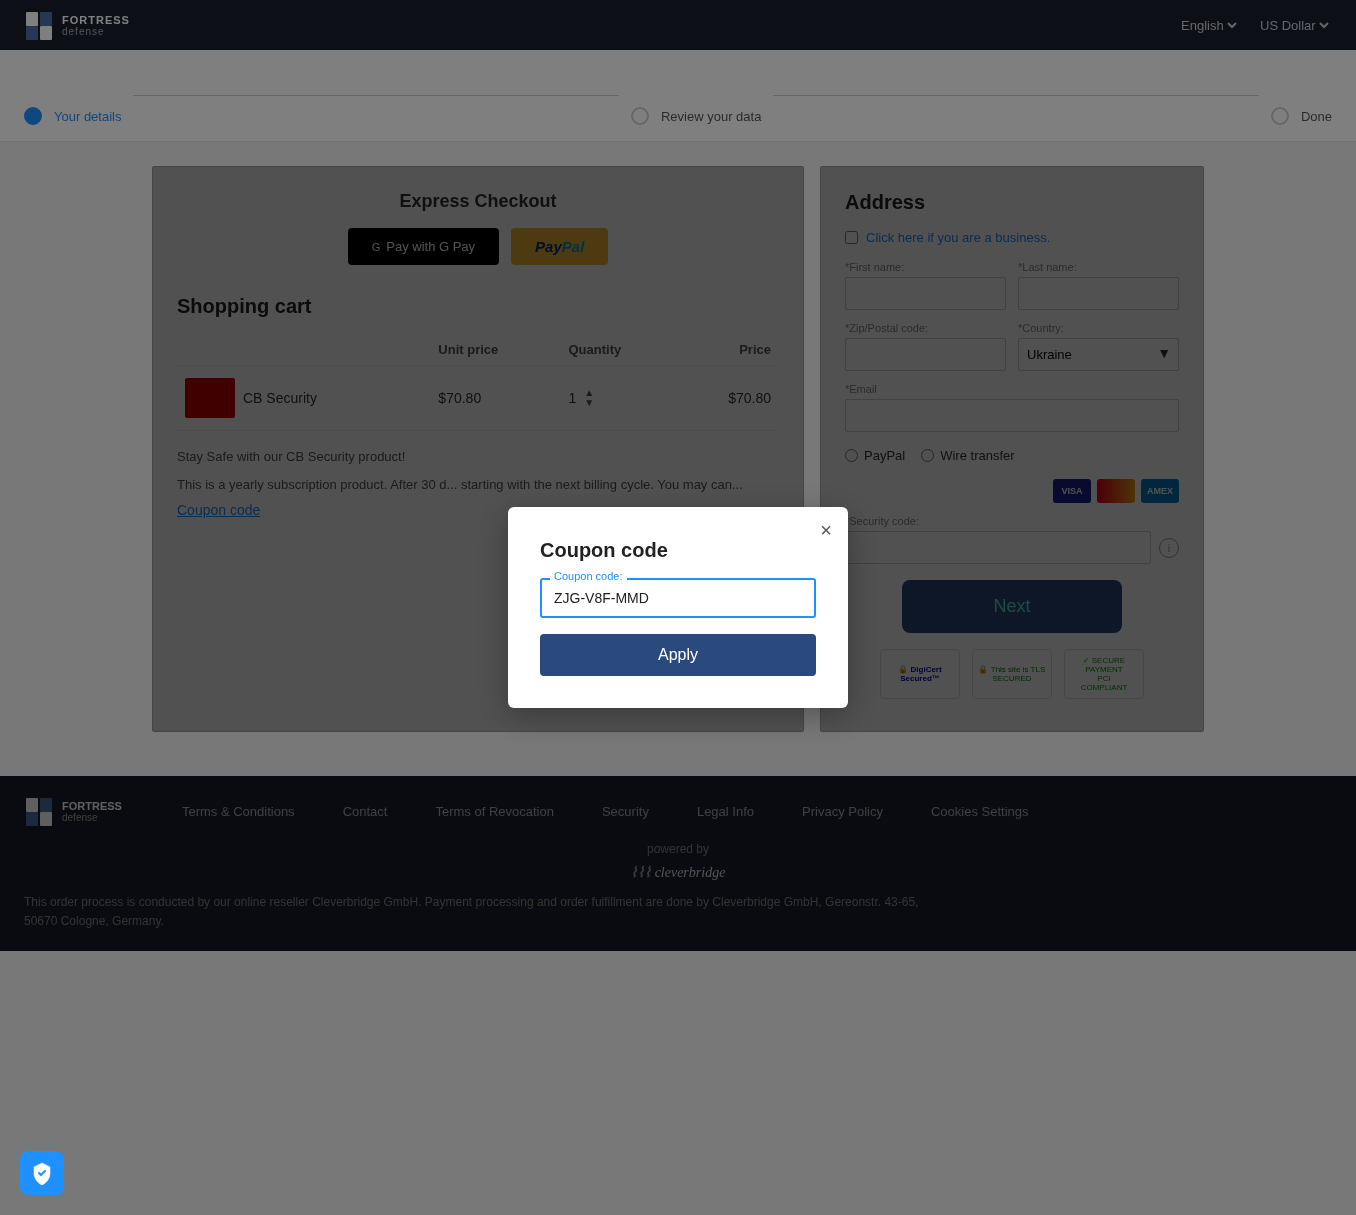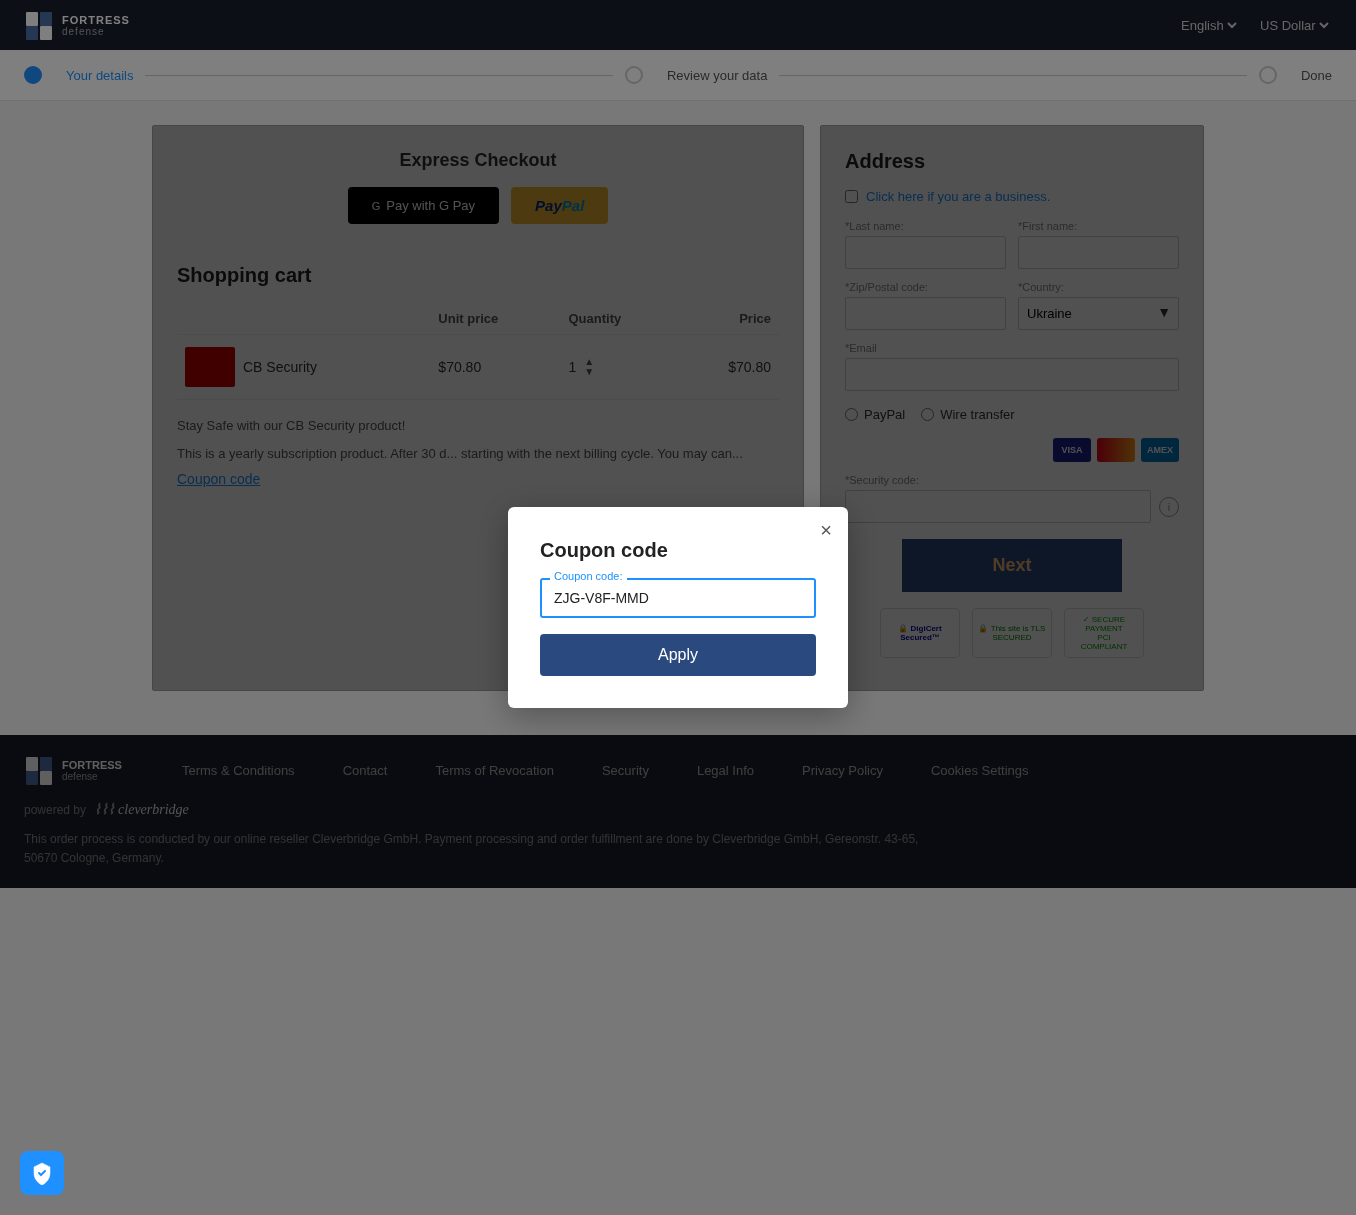--- a/index.html
+++ b/index.html
@@ -52,21 +52,22 @@
       background: #fff;
       padding: 16px 24px;
       display: flex;
       align-items: center;
       gap: 0;
       border-bottom: 1px solid #e0e0e0;
     }
     .progress-step {
       display: flex;
       align-items: center;
-      gap: 24px;
+      gap: 12px;
+      margin-top: 41px;
     }
     .progress-circle {
       width: 18px;
       height: 18px;
       border-radius: 50%;
       border: 2px solid #ccc;
       background: #fff;
     }
     .progress-circle.active {
       border-color: #1e90ff;
@@ -102,21 +103,21 @@
       background: #fff;
       border: 1px solid #ddd;
       padding: 24px;
       margin-right: 16px;
       border-radius: 2px;
       filter: brightness(0.85);
     }
 
     .express-checkout {
       text-align: center;
-      margin-bottom: 40px;
+      margin-bottom: 30px;
     }
     .express-title {
       font-size: 18px;
       margin-bottom: 16px;
       color: #333;
     }
     .express-buttons {
       display: flex;
       gap: 12px;
       justify-content: center;
@@ -325,27 +326,27 @@
       display: flex;
       align-items: center;
       justify-content: center;
       font-size: 11px;
       color: #999;
       cursor: pointer;
     }
 
     .next-btn {
       background: #2a4a7f;
-      color: #fdba74;
+      color: #5eead4;
       border: none;
       padding: 16px;
       width: 100%;
       font-size: 18px;
-      font-weight: bold;
-      border-radius: 0;
+      font-weight: normal;
+      border-radius: 8px;
       cursor: pointer;
       margin-bottom: 16px;
       max-width: 220px;
       display: block;
       margin: 0 auto 16px;
     }
 
     .trust-badges {
       display: flex;
       gap: 12px;
@@ -391,20 +392,21 @@
       font-size: 13px;
       text-decoration: none;
       cursor: pointer;
       margin-left: 28px;
     }
     .footer-powered {
       display: flex;
       align-items: center;
       gap: 8px;
       margin-bottom: 12px;
+      flex-direction: column;
     }
     .footer-powered-text {
       color: #888;
       font-size: 12px;
     }
     .cleverbridge-logo {
       color: #aaa;
       font-size: 14px;
       font-style: italic;
       font-family: Liberation Serif, serif;
@@ -631,25 +633,25 @@
 
       <div class="business-check">
         <input type="checkbox" style="">
         <span>
           <a>Click here if you are a business.</a>
         </span>
       </div>
 
       <div class="form-row">
         <div class="form-field">
+          <label>*First name:</label>
+          <input type="text" style="">
+        </div>
+        <div class="form-field">
           <label>*Last name:</label>
-          <input type="text" style="">
-        </div>
-        <div class="form-field">
-          <label>*First name:</label>
           <input type="text" style="">
         </div>
       </div>
 
       <div class="form-row">
         <div class="form-field">
           <label>*Zip/Postal code:</label>
           <input type="text" style="">
         </div>
         <div class="form-field country-field">

